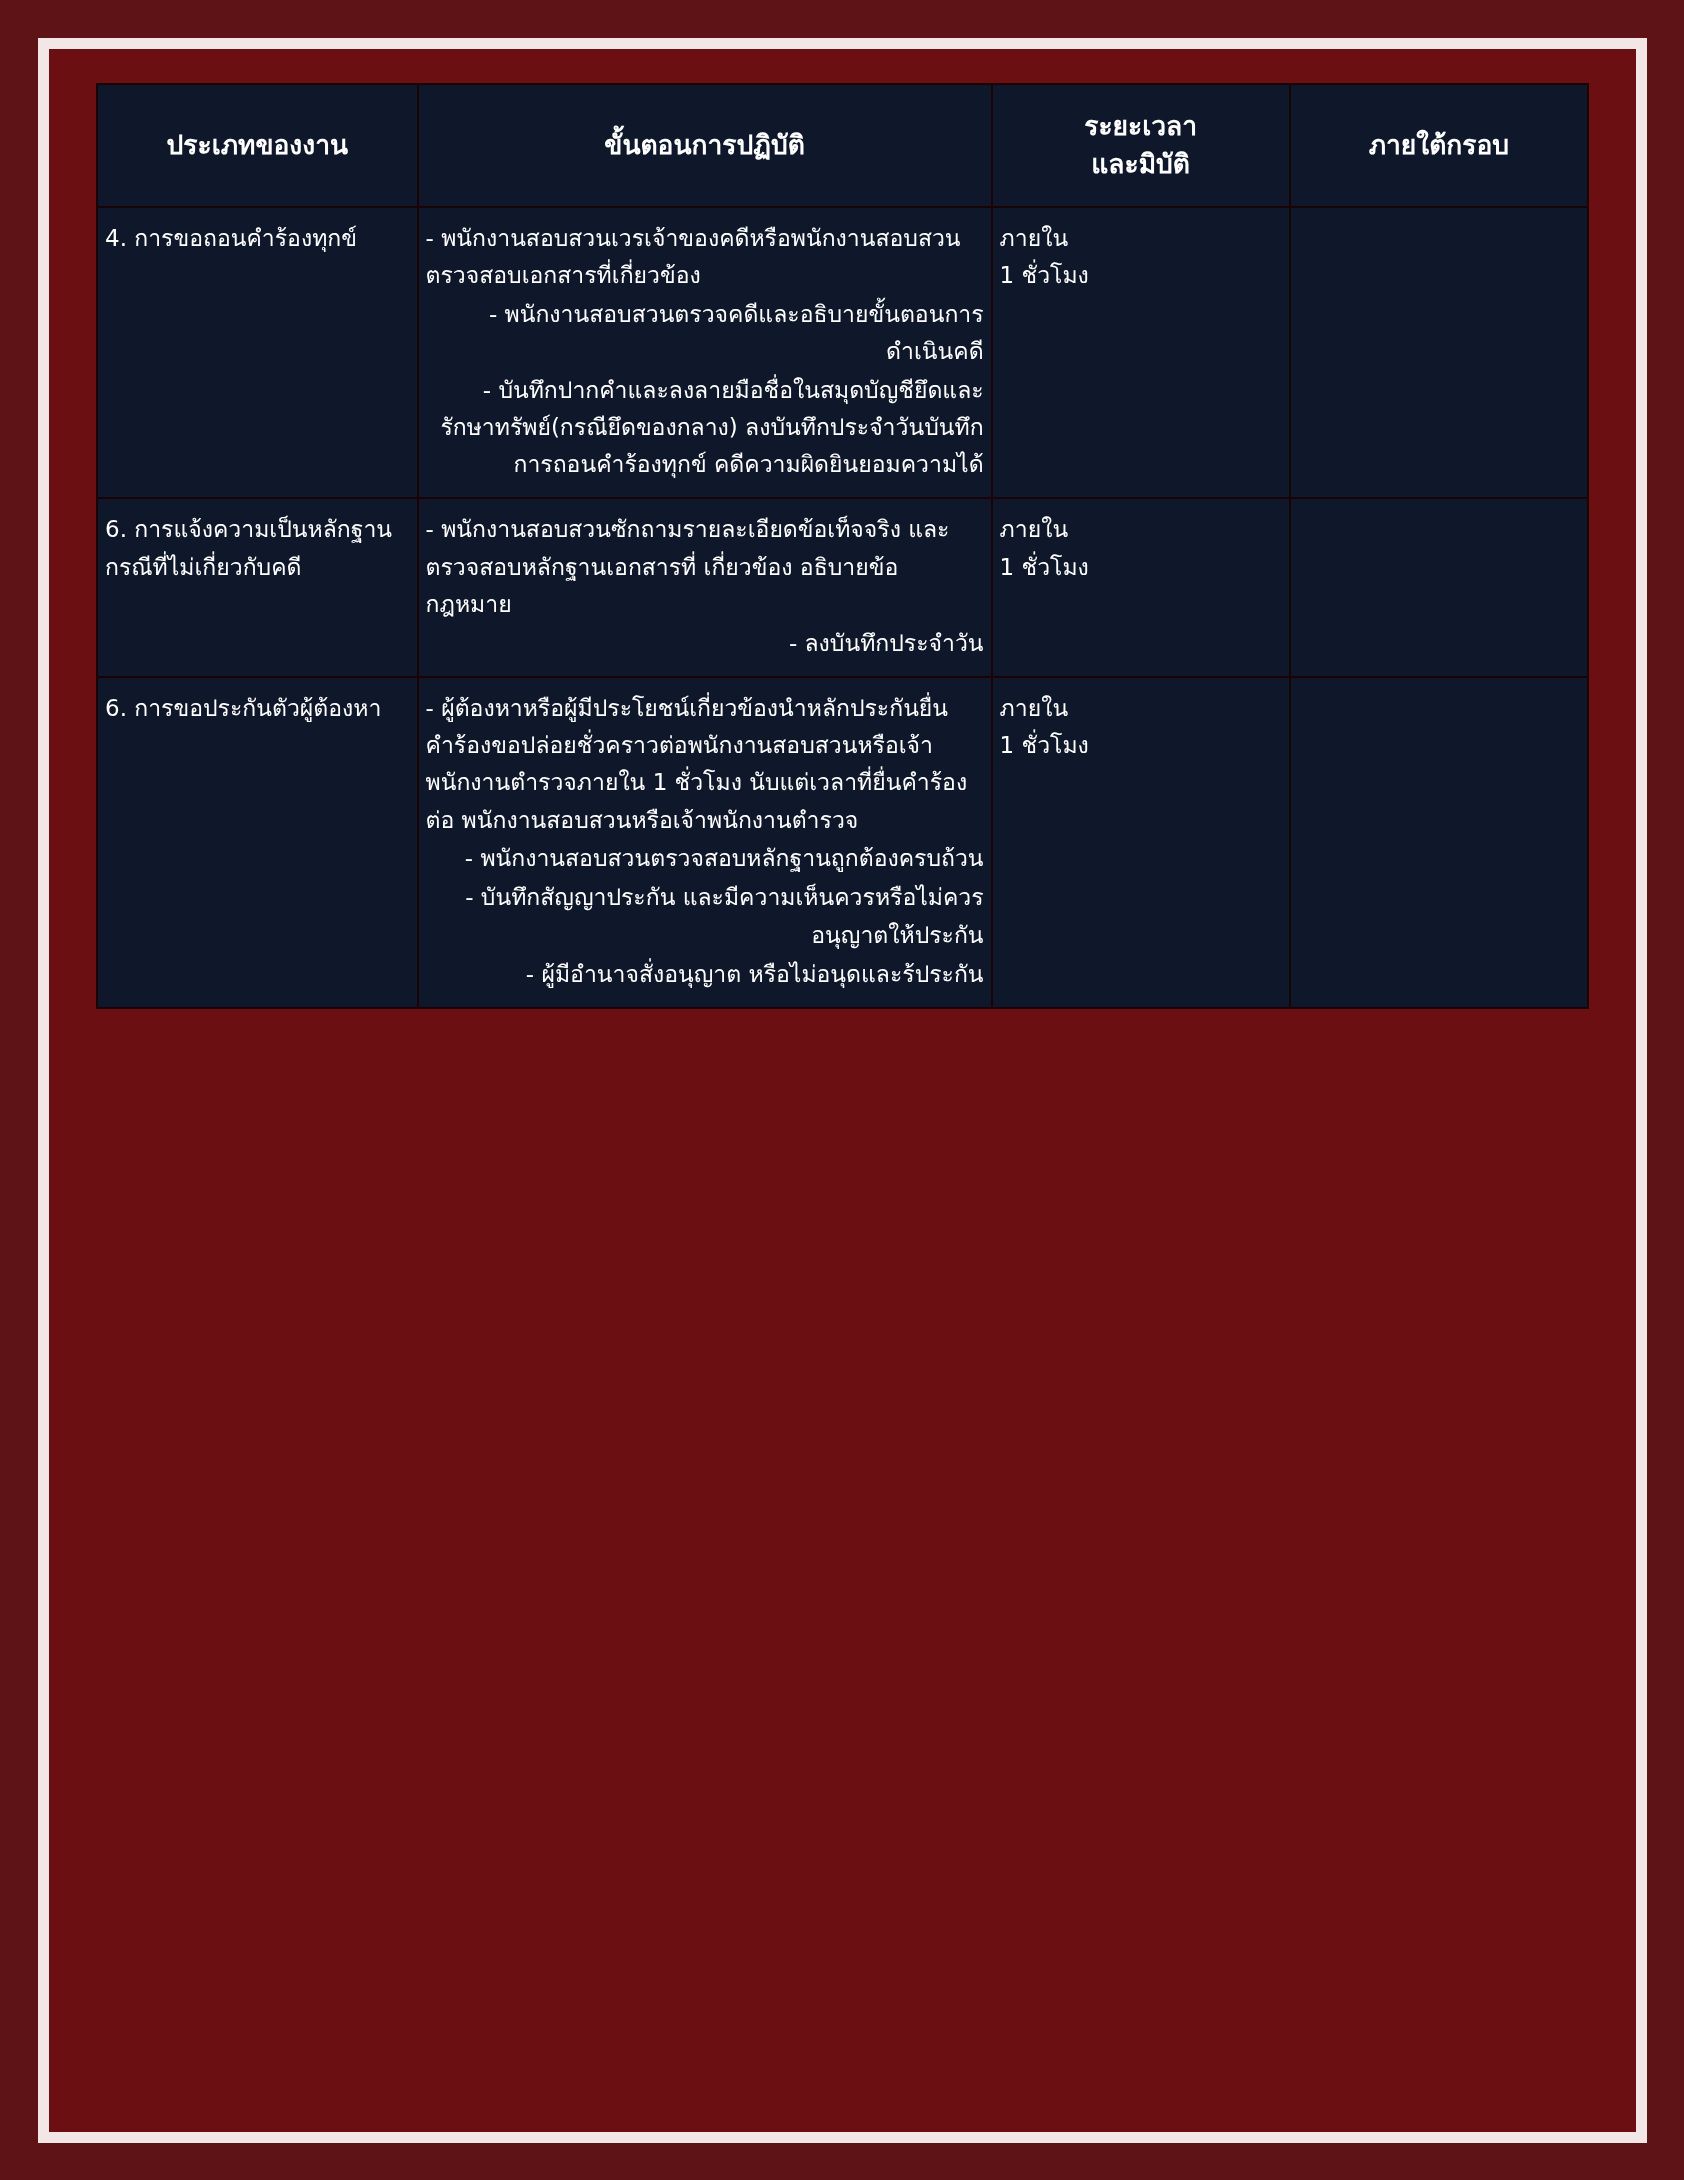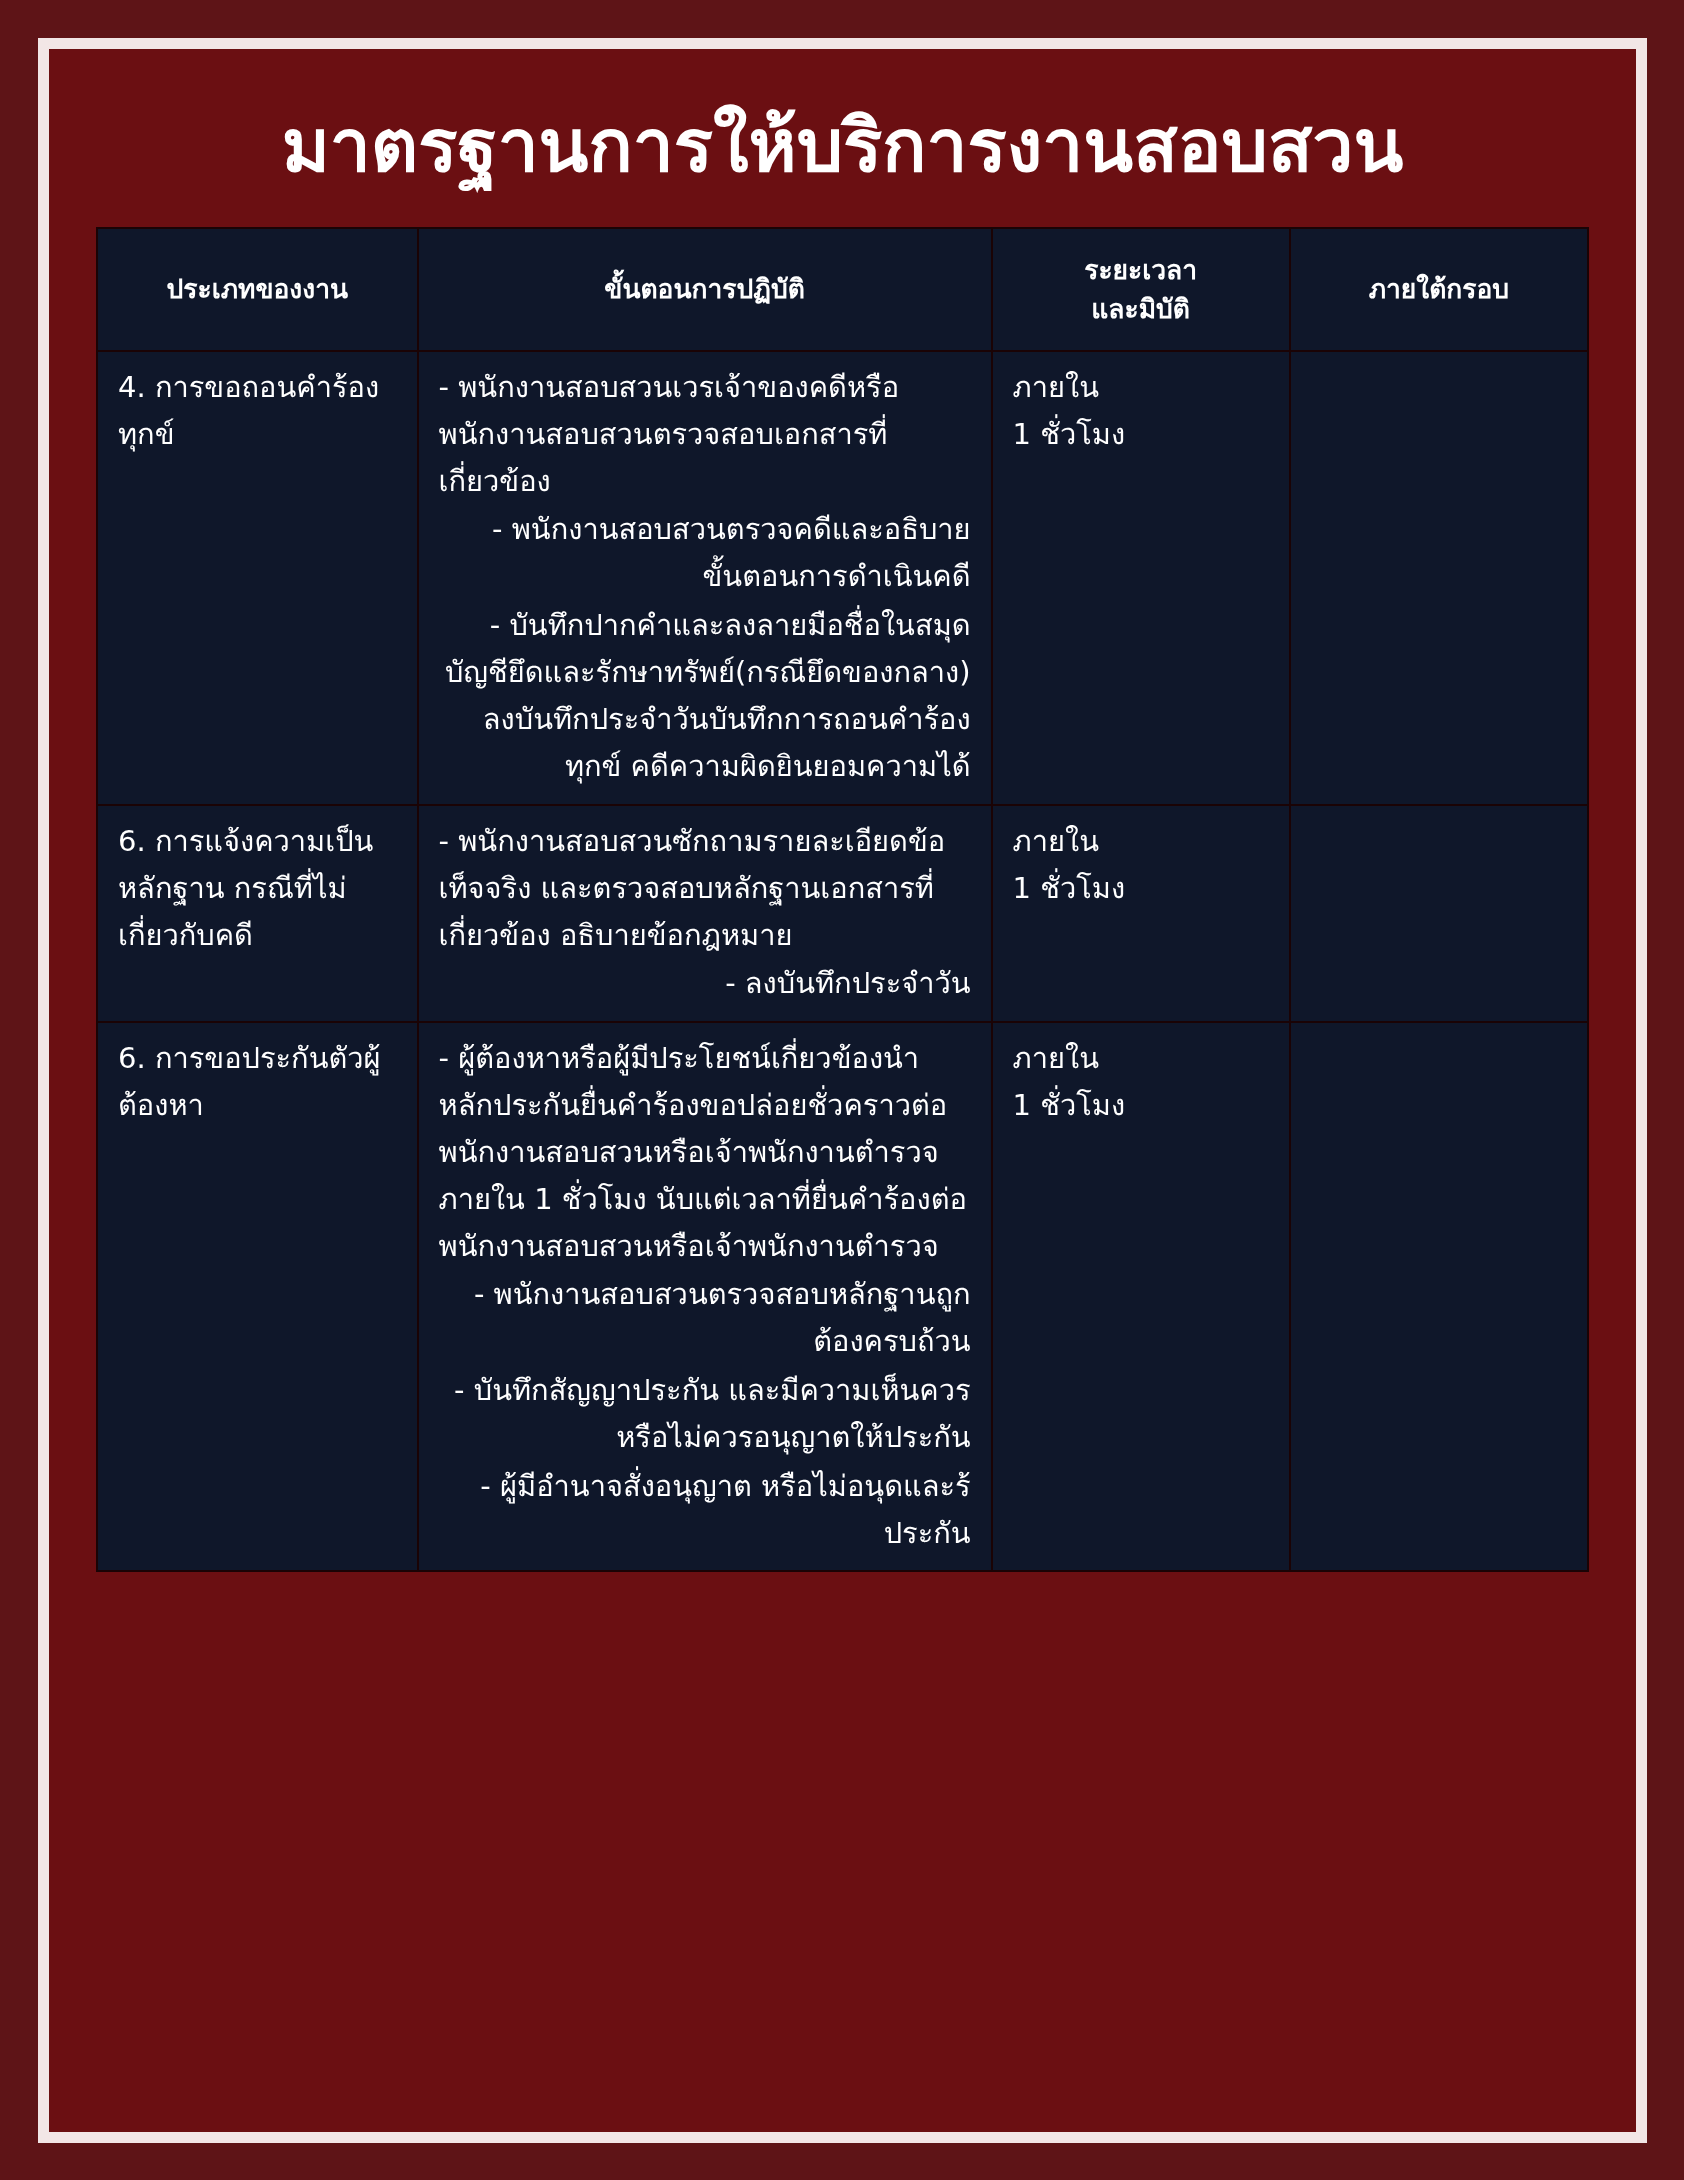--- a/index.html
+++ b/index.html
@@ -56,23 +56,23 @@
   table.std-table {
     width: 100%;
     border-collapse: collapse;
     table-layout: fixed;
     background: #0f172a;
   }
   table.std-table th,
   table.std-table td {
     border: 2.6px solid #1a0305;
     vertical-align: top;
-    padding: 12px 20px;
+    padding: 12px 7px;
     color: #ffffff;
-    font-size: 29px;
+    font-size: 23px;
     line-height: 1.62;
   }
   table.std-table th {
     text-align: center;
     vertical-align: middle;
     font-weight: bold;
     font-size: 26.4px;
     padding: 22px 8.5px;
     line-height: 1.45;
   }
@@ -107,21 +107,20 @@
   }
   .nowrapline { display: block; }
 </style>
 </head>
 <body>
 
 <div class="page">
   <div class="outer-frame">
     <div class="inner">
 
-      <div class="title">มาตรฐานการให้บริการงานสอบสวน</div>
 
       <table class="std-table">
         <colgroup>
           <col class="c1">
             <col class="c2">
             <col class="c3">
             <col class="c4">
         </colgroup>
         <thead>
           <tr>

